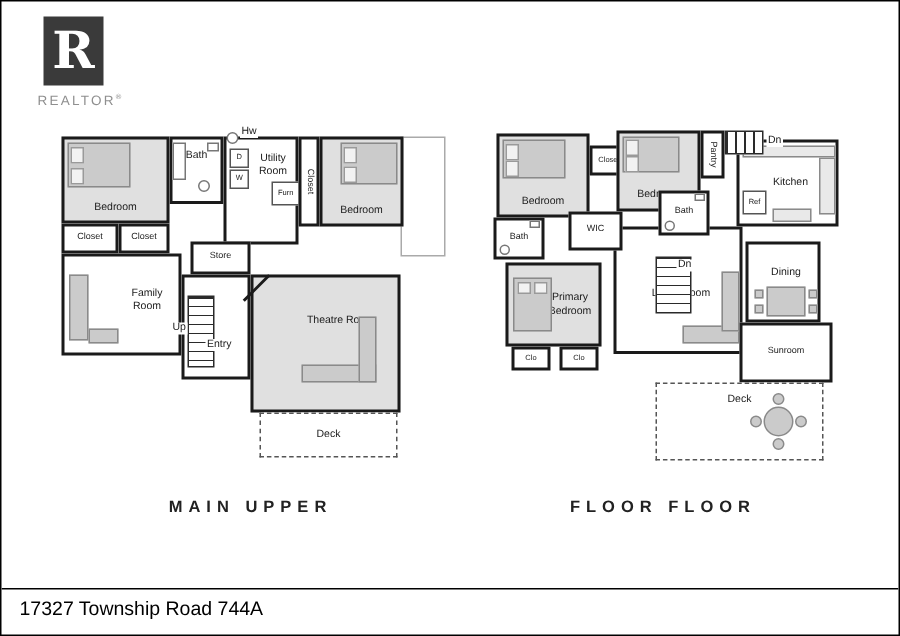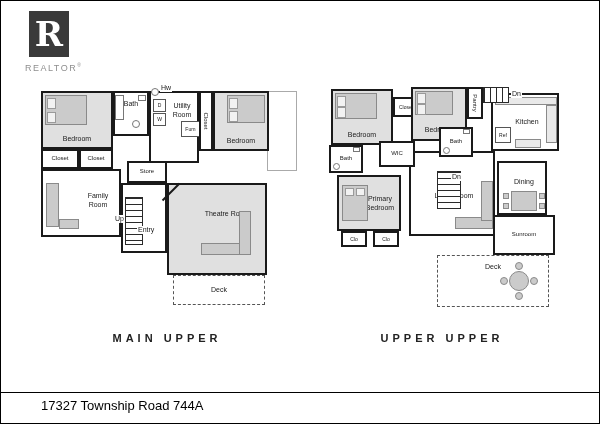--- a/index.html
+++ b/index.html
@@ -235,19 +235,19 @@
 
     <div class="deckbox block" style="left:436px;top:254px;width:112px;height:52px;">
       <span class="lbl abs" style="left:40px;top:6px;width:30px;text-align:center;">Deck</span>
       <div class="furn round" style="left:71px;top:15px;width:20px;height:20px;"></div>
       <div class="furn round" style="left:62px;top:21px;width:8px;height:8px;"></div>
       <div class="furn round" style="left:92px;top:21px;width:8px;height:8px;"></div>
       <div class="furn round" style="left:77px;top:6px;width:8px;height:8px;"></div>
       <div class="furn round" style="left:77px;top:36px;width:8px;height:8px;"></div>
     </div>
 
-    <div class="floor-title" style="left:316px;top:331px;width:250px;">UPPER UPPER</div>
+    <div class="floor-title" style="left:316px;top:331px;width:250px;">FLOOR FLOOR</div>
   </div>
 
   <div class="footer-line" style="top:391px;"></div>
-  <div class="address" style="left:12px;top:397px;margin-left:28px;">17327 Township Road 744A</div>
+  <div class="address" style="left:12px;top:397px;">17327 Township Road 744A</div>
 
 </div>
 
 </body></html>

